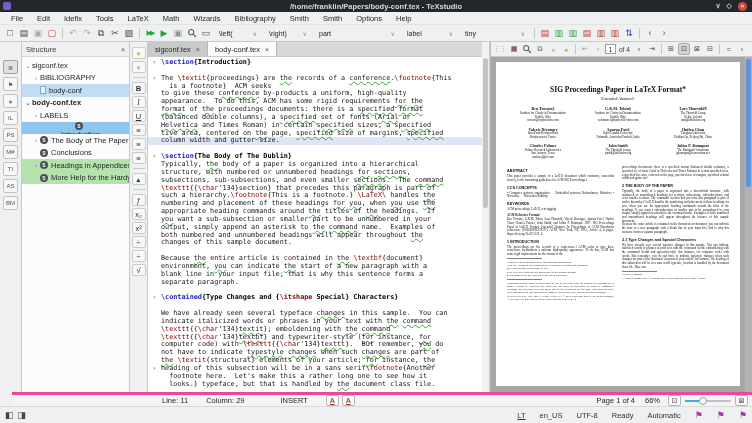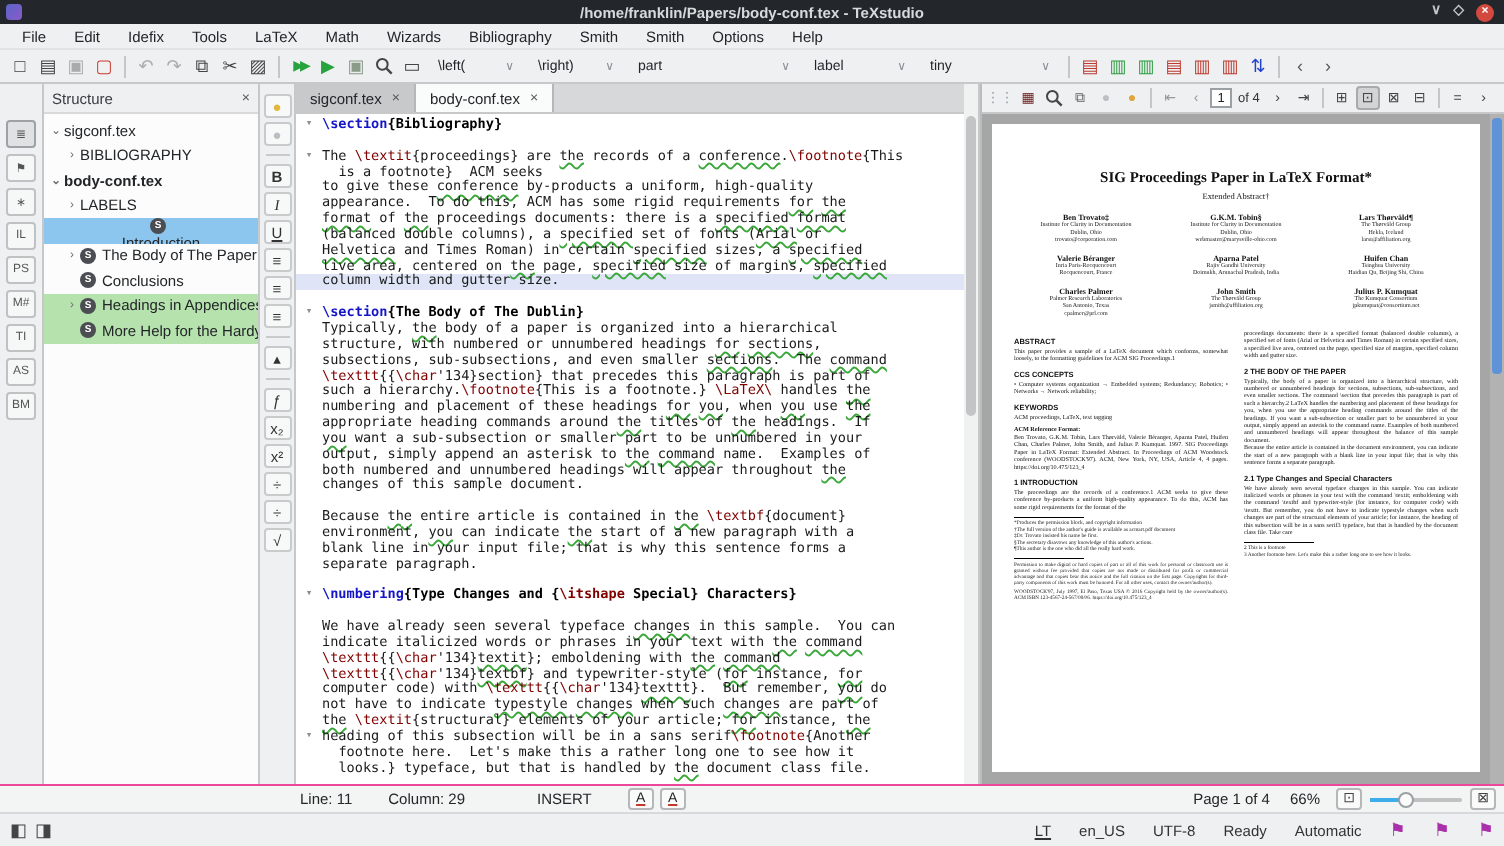--- a/index.html
+++ b/index.html
@@ -109,22 +109,22 @@
   .p-h { font-size:7.5px; font-weight:bold; margin:7px 0 2px; font-family:"Liberation Sans", sans-serif; }
   .p-h2 { font-size:6.2px; font-weight:bold; margin:5px 0 1px; }
   .p-p { font-size:6.2px; line-height:7.4px; text-align:justify; }
   .p-fn { font-size:5.4px; line-height:6.4px; color:#222; }
   .p-rule { width:70px; border-top:0.5px solid #000; margin:6px 0 2px; }
   .p-perm { font-size:5.2px; line-height:6px; color:#222; margin-top:3px; text-align:justify; }
   .pdfscroll { position:absolute; right:0; top:0; bottom:0; width:7px; background:#b2b2b2; }
   .pdfscroll .h { position:absolute; top:2px; left:1px; width:5px; height:128px; background:#5f93d8; border-radius:2px; }
 
   
-  .edstatus { height:14px; background:#f3f4f4; border-top:1px solid #ec4899; display:flex;
-              align-items:center; font-size:7.5px; color:#232629; }
+  .edstatus { height:14px; background:#f3f4f4; border-top:3px solid #ec4899; display:flex;
+              align-items:center; font-size:7.5px; color:#232629;margin-left:12px; }
   .es-item { margin-right:18px; }
   .a-btn { width:13px; height:11px; border:1px solid #b5b7b8; background:#fafafa; border-radius:2px;
            font-size:7px; text-align:center; line-height:10px; margin-right:3px; }
   .a-btn u { text-decoration:underline solid #c0392b 1px; }
   .zoom-btn { width:13px; height:11px; border:1px solid #b5b7b8; background:#fafafa; border-radius:2px;
               font-size:7px; text-align:center; line-height:10px; color:#444; }
   .slider { width:46px; height:11px; position:relative; margin:0 4px; }
   .slider .trk { position:absolute; top:5px; left:0; right:0; height:2px; background:#bfc1c3; border-radius:1px; }
   .slider .fill { position:absolute; top:5px; left:0; width:18px; height:2px; background:#3daee9; }
   .slider .knob { position:absolute; top:1.5px; left:14px; width:8px; height:8px; border-radius:50%;
@@ -241,20 +241,25 @@
       </div>
       <div class="tree" id="tree">
           <div class="trow" style="padding-left: 2px;">
             <span class="exp">⌄</span>
             <span>sigconf.tex</span>
           </div>
           <div class="trow" style="padding-left: 10px;">
             <span class="exp">›</span>
             <span>BIBLIOGRAPHY</span>
           </div>
+          <div class="trow bg-blue-light" style="padding-left: 10px;">
+            <span class="exp"></span>
+            <span class="fic"></span>
+            <span>body-conf</span>
+          </div>
           <div class="trow bold" style="padding-left: 2px;">
             <span class="exp">⌄</span>
             <span>body-conf.tex</span>
           </div>
           <div class="trow" style="padding-left: 10px;">
             <span class="exp">›</span>
             <span>LABELS</span>
           </div>
           <div class="trow bg-blue" style="padding-left: 10px; flex-direction: column;">
             <span class="exp"></span>
@@ -310,21 +315,21 @@
           <span class="tab">
             <span>sigconf.tex</span>
             <span class="tx">×</span>
           </span>
           <span class="tab active">
             <span>body-conf.tex</span>
             <span class="tx">×</span>
           </span>
         </div>
       <div class="editor" id="editor">
-          <div class="eline"><span class="gut">▾</span><span class="code"><span class="tok-kw">\section</span><span class="tok-sec">{Bibliography}</span></span></div>
+          <div class="eline"><span class="gut">▾</span><span class="code"><span class="tok-kw">\section</span><span class="tok-sec">{Introduction}</span></span></div>
           <div class="eline"><span class="gut"></span><span class="code"></span></div>
           <div class="eline"><span class="gut">▾</span><span class="code"><span>The</span><span> </span><span class="tok-cmd">\textit</span><span>{</span><span>proceedings</span><span>} </span><span>are</span><span> </span><span class="misspell">the</span><span> </span><span>records</span><span> </span><span>of</span><span> </span><span>a</span><span> </span><span class="misspell">conference</span><span>.</span><span class="tok-cmd">\footnote</span><span>{</span><span>This</span></span></div>
           <div class="eline"><span class="gut"></span><span class="code"><span>  </span><span>is</span><span> </span><span>a</span><span> </span><span>footnote</span><span>}  </span><span>ACM</span><span> </span><span>seeks</span></span></div>
           <div class="eline"><span class="gut"></span><span class="code"><span>to</span><span> </span><span>give</span><span> </span><span>these</span><span> </span><span class="misspell">conference</span><span> </span><span>by</span><span>-</span><span>products</span><span> </span><span>a</span><span> </span><span>uniform</span><span>, </span><span>high</span><span>-</span><span>quality</span></span></div>
           <div class="eline"><span class="gut"></span><span class="code"><span>appearance</span><span>.  </span><span>To</span><span> </span><span>do</span><span> </span><span>this</span><span>, </span><span>ACM</span><span> </span><span>has</span><span> </span><span>some</span><span> </span><span>rigid</span><span> </span><span>requirements</span><span> </span><span class="misspell">for</span><span> </span><span class="misspell">the</span></span></div>
           <div class="eline"><span class="gut"></span><span class="code"><span class="misspell">format</span><span> </span><span>of</span><span> </span><span class="misspell">the</span><span> </span><span>proceedings</span><span> </span><span>documents</span><span>: </span><span>there</span><span> </span><span>is</span><span> </span><span>a</span><span> </span><span class="misspell">specified</span><span> </span><span class="misspell">format</span></span></div>
           <div class="eline"><span class="gut"></span><span class="code"><span>(</span><span>balanced</span><span> </span><span>double</span><span> </span><span>columns</span><span>), </span><span>a</span><span> </span><span class="misspell">specified</span><span> </span><span>set</span><span> </span><span>of</span><span> </span><span>fonts</span><span> (</span><span class="misspell">Arial</span><span> </span><span>or</span></span></div>
           <div class="eline"><span class="gut"></span><span class="code"><span class="misspell">Helvetica</span><span> </span><span>and</span><span> </span><span>Times</span><span> </span><span>Roman</span><span>) </span><span>in</span><span> </span><span>certain</span><span> </span><span class="misspell">specified</span><span> </span><span>sizes</span><span>, </span><span>a</span><span> </span><span class="misspell">specified</span></span></div>
           <div class="eline"><span class="gut"></span><span class="code"><span>live</span><span> </span><span>area</span><span>, </span><span>centered</span><span> </span><span>on</span><span> </span><span class="misspell">the</span><span> </span><span>page</span><span>, </span><span class="misspell">specified</span><span> </span><span>size</span><span> </span><span>of</span><span> </span><span>margins</span><span>, </span><span class="misspell">specified</span></span></div>
           <div class="eline cur"><span class="gut"></span><span class="code"><span>column</span><span> </span><span>width</span><span> </span><span>and</span><span> </span><span>gutter</span><span> </span><span>size</span><span>.</span></span></div>
@@ -340,21 +345,21 @@
           <div class="eline"><span class="gut"></span><span class="code"><span class="misspell">you</span><span> </span><span>want</span><span> </span><span>a</span><span> </span><span>sub</span><span>-</span><span>subsection</span><span> </span><span>or</span><span> </span><span>smaller</span><span> </span><span>part</span><span> </span><span>to</span><span> </span><span>be</span><span> </span><span>unnumbered</span><span> </span><span>in</span><span> </span><span>your</span></span></div>
           <div class="eline"><span class="gut"></span><span class="code"><span>output</span><span>, </span><span>simply</span><span> </span><span>append</span><span> </span><span>an</span><span> </span><span>asterisk</span><span> </span><span>to</span><span> </span><span class="misspell">the</span><span> </span><span class="misspell">command</span><span> </span><span>name</span><span>.  </span><span>Examples</span><span> </span><span>of</span></span></div>
           <div class="eline"><span class="gut"></span><span class="code"><span>both</span><span> </span><span>numbered</span><span> </span><span>and</span><span> </span><span>unnumbered</span><span> </span><span>headings</span><span> </span><span>will</span><span> </span><span>appear</span><span> </span><span>throughout</span><span> </span><span class="misspell">the</span></span></div>
           <div class="eline"><span class="gut"></span><span class="code"><span>changes</span><span> </span><span>of</span><span> </span><span>this</span><span> </span><span>sample</span><span> </span><span>document</span><span>.</span></span></div>
           <div class="eline"><span class="gut"></span><span class="code"></span></div>
           <div class="eline"><span class="gut"></span><span class="code"><span>Because</span><span> </span><span class="misspell">the</span><span> </span><span>entire</span><span> </span><span>article</span><span> </span><span>is</span><span> </span><span>contained</span><span> </span><span>in</span><span> </span><span class="misspell">the</span><span> </span><span class="tok-cmd">\textbf</span><span>{</span><span>document</span><span>}</span></span></div>
           <div class="eline"><span class="gut"></span><span class="code"><span>environment</span><span>, </span><span class="misspell">you</span><span> </span><span>can</span><span> </span><span>indicate</span><span> </span><span class="misspell">the</span><span> </span><span>start</span><span> </span><span>of</span><span> </span><span>a</span><span> </span><span>new</span><span> </span><span>paragraph</span><span> </span><span>with</span><span> </span><span>a</span></span></div>
           <div class="eline"><span class="gut"></span><span class="code"><span>blank</span><span> </span><span>line</span><span> </span><span>in</span><span> </span><span>your</span><span> </span><span>input</span><span> </span><span>file</span><span>; </span><span>that</span><span> </span><span>is</span><span> </span><span>why</span><span> </span><span>this</span><span> </span><span>sentence</span><span> </span><span>forms</span><span> </span><span>a</span></span></div>
           <div class="eline"><span class="gut"></span><span class="code"><span>separate</span><span> </span><span>paragraph</span><span>.</span></span></div>
           <div class="eline"><span class="gut"></span><span class="code"></span></div>
-          <div class="eline"><span class="gut">▾</span><span class="code"><span class="tok-kw">\numbering</span><span class="tok-sec">{Type Changes and {</span><span class="tok-cmd b">\itshape</span><span class="tok-sec"> Special} Characters}</span></span></div>
+          <div class="eline"><span class="gut">▾</span><span class="code"><span class="tok-kw">\contained</span><span class="tok-sec">{Type Changes and {</span><span class="tok-cmd b">\itshape</span><span class="tok-sec"> Special} Characters}</span></span></div>
           <div class="eline"><span class="gut"></span><span class="code"></span></div>
           <div class="eline"><span class="gut"></span><span class="code"><span>We</span><span> </span><span>have</span><span> </span><span>already</span><span> </span><span>seen</span><span> </span><span>several</span><span> </span><span>typeface</span><span> </span><span class="misspell">changes</span><span> </span><span>in</span><span> </span><span>this</span><span> </span><span>sample</span><span>.  </span><span>You</span><span> </span><span>can</span></span></div>
           <div class="eline"><span class="gut"></span><span class="code"><span>indicate</span><span> </span><span>italicized</span><span> </span><span>words</span><span> </span><span>or</span><span> </span><span>phrases</span><span> </span><span>in</span><span> </span><span>your</span><span> </span><span>text</span><span> </span><span>with</span><span> </span><span class="misspell">the</span><span> </span><span class="misspell">command</span></span></div>
           <div class="eline"><span class="gut"></span><span class="code"><span class="tok-cmd">\texttt</span><span>{{</span><span class="tok-cmd">\char</span><span>'</span><span>134}</span><span class="misspell">textit</span><span>}; </span><span>emboldening</span><span> </span><span>with</span><span> </span><span class="misspell">the</span><span> </span><span class="misspell">command</span></span></div>
           <div class="eline"><span class="gut"></span><span class="code"><span class="tok-cmd">\texttt</span><span>{{</span><span class="tok-cmd">\char</span><span>'</span><span>134}</span><span class="misspell">textbf</span><span>} </span><span>and</span><span> </span><span>typewriter</span><span>-</span><span>style</span><span> (</span><span class="misspell">for</span><span> </span><span>instance</span><span>, </span><span class="misspell">for</span></span></div>
           <div class="eline"><span class="gut"></span><span class="code"><span>computer</span><span> </span><span>code</span><span>) </span><span>with</span><span> </span><span class="tok-cmd">\texttt</span><span>{{</span><span class="tok-cmd">\char</span><span>'</span><span>134}</span><span class="misspell">texttt</span><span>}.  </span><span>But</span><span> </span><span>remember</span><span>, </span><span class="misspell">you</span><span> </span><span>do</span></span></div>
           <div class="eline"><span class="gut"></span><span class="code"><span>not</span><span> </span><span>have</span><span> </span><span>to</span><span> </span><span>indicate</span><span> </span><span class="misspell">typestyle</span><span> </span><span class="misspell">changes</span><span> </span><span>when</span><span> </span><span>such</span><span> </span><span class="misspell">changes</span><span> </span><span>are</span><span> </span><span>part</span><span> </span><span>of</span></span></div>
           <div class="eline"><span class="gut"></span><span class="code"><span class="misspell">the</span><span> </span><span class="tok-cmd">\textit</span><span>{</span><span>structural</span><span>} </span><span>elements</span><span> </span><span>of</span><span> </span><span>your</span><span> </span><span>article</span><span>; </span><span class="misspell">for</span><span> </span><span>instance</span><span>, </span><span class="misspell">the</span></span></div>
           <div class="eline"><span class="gut">▾</span><span class="code"><span>heading</span><span> </span><span>of</span><span> </span><span>this</span><span> </span><span>subsection</span><span> </span><span>will</span><span> </span><span>be</span><span> </span><span>in</span><span> </span><span>a</span><span> </span><span>sans</span><span> </span><span>serif</span><span class="tok-cmd">\footnote</span><span>{</span><span>Another</span></span></div>
           <div class="eline"><span class="gut"></span><span class="code"><span>  </span><span>footnote</span><span> </span><span>here</span><span>.  </span><span>Let's</span><span> </span><span>make</span><span> </span><span>this</span><span> </span><span>a</span><span> </span><span>rather</span><span> </span><span>long</span><span> </span><span>one</span><span> </span><span>to</span><span> </span><span>see</span><span> </span><span>how</span><span> </span><span>it</span></span></div>

